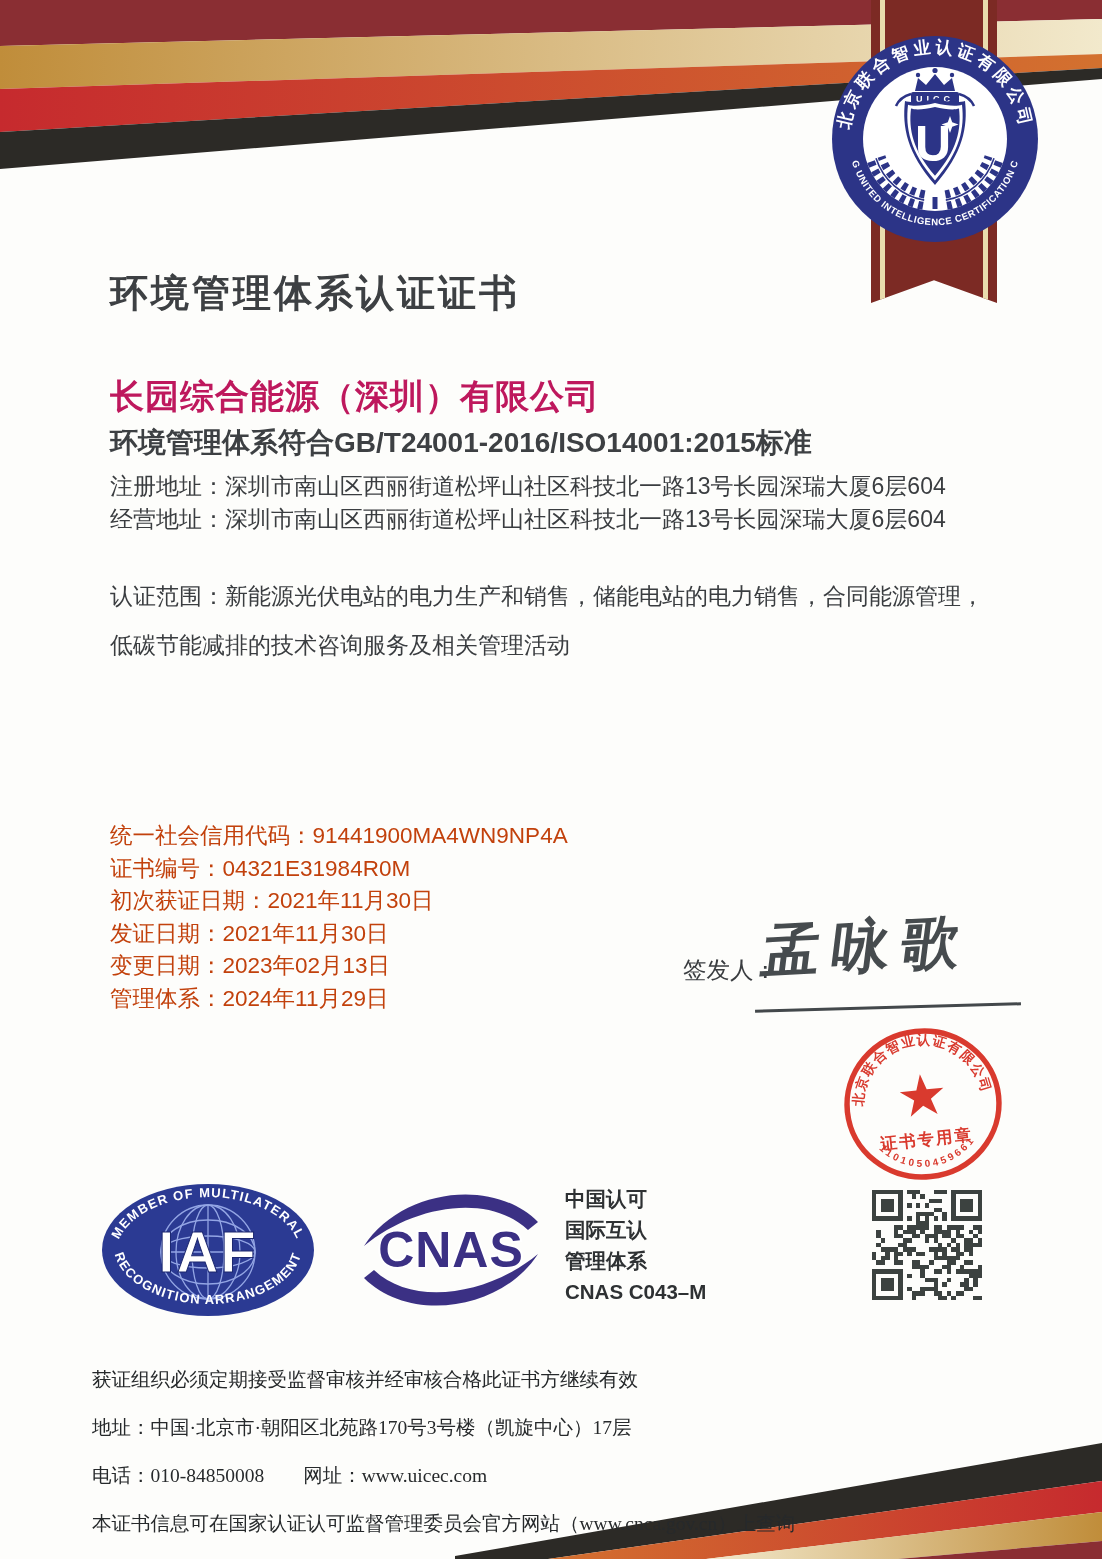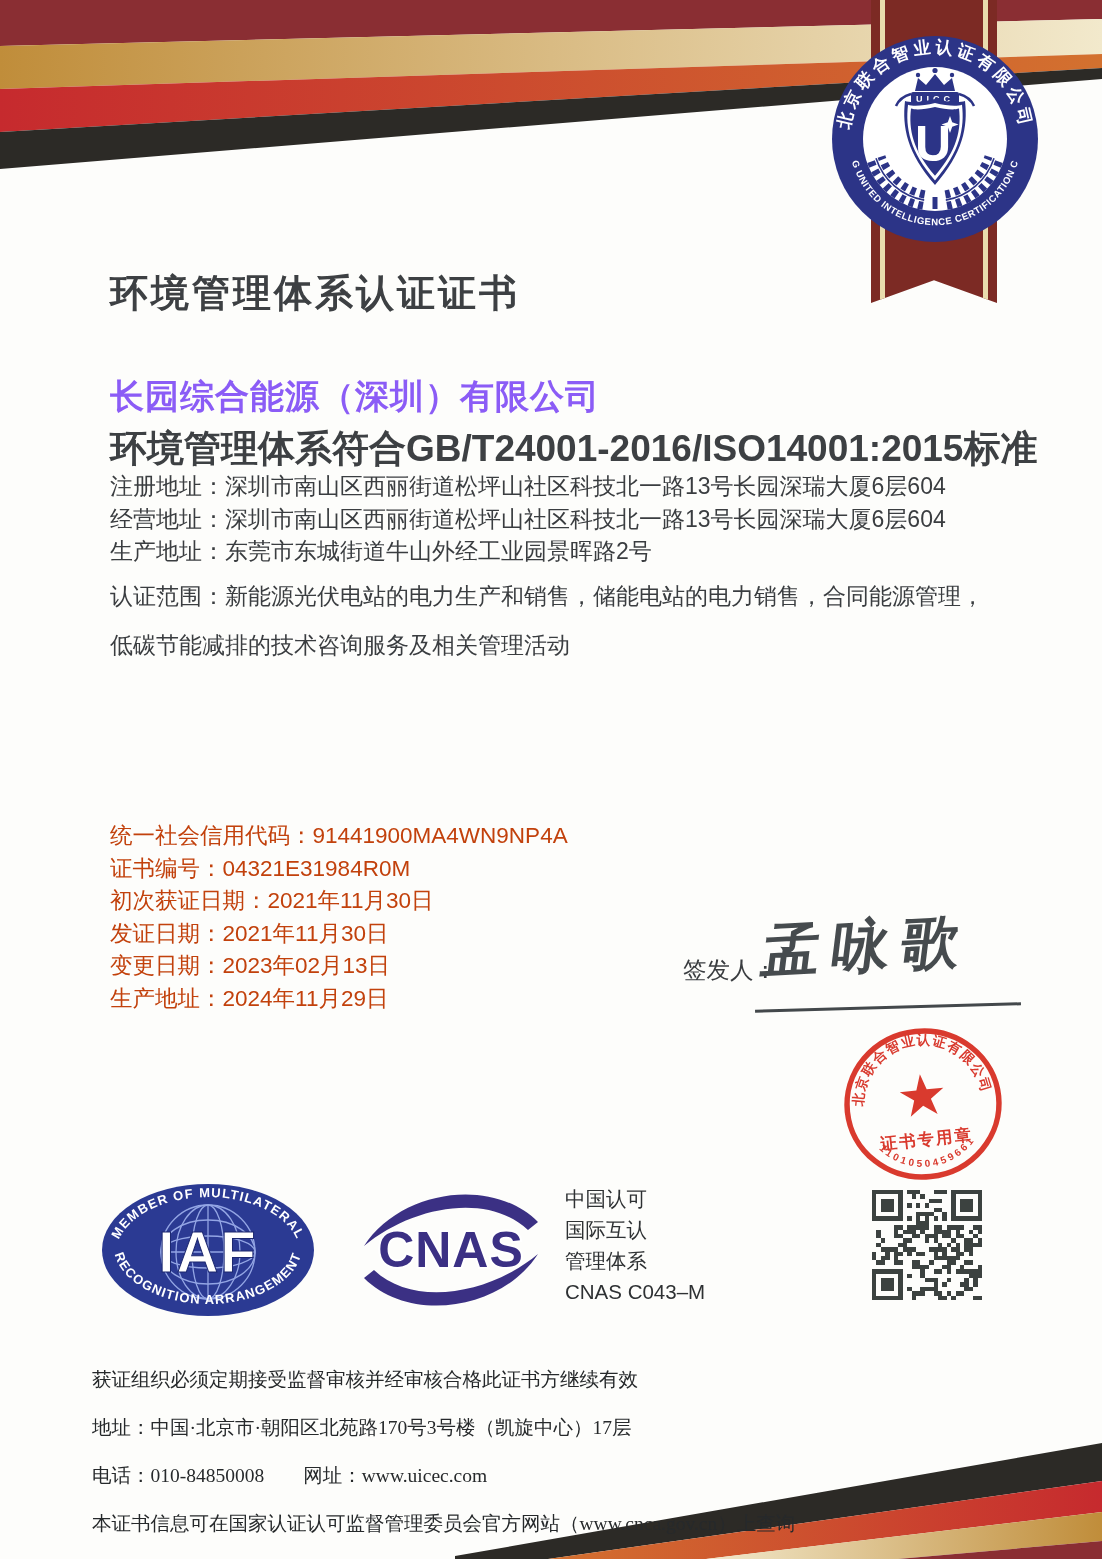--- a/index.html
+++ b/index.html
@@ -2,31 +2,31 @@
 <html><head>
 <meta charset="utf-8">
 <style>
   html,body{margin:0;padding:0;}
   body{font-family:"Liberation Sans","DejaVu Sans",sans-serif;}
   .page{position:relative;width:1102px;height:1559px;background:#fdfdfb;overflow:hidden;}
   .abs{position:absolute;}
 
   
   .cert-title{left:110px;top:268px;font-size:38px;font-weight:bold;color:#3d4043;letter-spacing:3px;}
-  .company{left:110px;top:374px;font-size:34px;font-weight:bold;color:#8b5cf6;letter-spacing:1px;text-align:center;}
-  .standard{left:110px;top:424px;font-size:37px;font-weight:bold;color:#3d4043;}
+  .company{left:110px;top:374px;font-size:34px;font-weight:bold;color:#be185d;letter-spacing:1px;text-align:center;}
+  .standard{left:110px;top:424px;font-size:28px;font-weight:bold;color:#3d4043;}
   .addr-block{left:110px;top:470px;font-size:23px;color:#3a3d40;line-height:32.5px;}
   .scope{left:110px;top:572px;width:884px;font-size:23px;color:#3a3d40;line-height:49px;}
   .details-block{left:110px;top:820px;font-size:22.5px;color:#c2410c;line-height:32.5px;}
   .signer-label{left:683px;top:954px;font-size:23.5px;color:#3a3d40;}
   .signature{left:762px;top:908px;font-size:58px;font-weight:bold;color:#464b4e;
              transform:rotate(-3deg) skewX(-10deg);letter-spacing:12px;}
   .sig-line{left:755px;top:1006px;width:266px;height:3px;background:#43484b;transform:rotate(-1.6deg);}
 
-  .accred{left:565px;top:1183px;font-size:20.5px;font-weight:normal;color:#2e3133;line-height:31px;}
+  .accred{left:565px;top:1183px;font-size:20.5px;font-weight:bold;color:#2e3133;line-height:31px;}
   .footer{left:92px;top:1366px;font-family:"Liberation Serif","DejaVu Serif",serif;
           font-size:19.5px;color:#26292b;}
   .footer div{margin-bottom:21px;}
 
   
   .ribbon{left:871px;top:0;width:126px;height:303px;background:#7c2a24;
           clip-path:polygon(0 0,100% 0,100% 100%,50% 92.5%,0 100%);}
   .ribbon .stripe{position:absolute;top:0;width:5px;height:100%;background:#e9dcae;}
   .ribbon .s1{left:9px;} .ribbon .s2{right:9px;}
 
@@ -122,32 +122,31 @@
     </g>
   </svg>
 
   <div class="abs cert-title">环境管理体系认证证书</div>
   <div class="abs company">长园综合能源（深圳）有限公司</div>
   <div class="abs standard">环境管理体系符合GB/T24001-2016/ISO14001:2015标准</div>
 
   <div class="abs addr-block">
     <div>注册地址：深圳市南山区西丽街道松坪山社区科技北一路13号长园深瑞大厦6层604</div>
     <div>经营地址：深圳市南山区西丽街道松坪山社区科技北一路13号长园深瑞大厦6层604</div>
-    <div>生产地址：东莞市东城街道牛山外经工业园景晖路2号</div>
   </div>
 
   <div class="abs scope">认证范围：新能源光伏电站的电力生产和销售，储能电站的电力销售，合同能源管理，低碳节能减排的技术咨询服务及相关管理活动</div>
 
   <div class="abs details-block">
     <div>统一社会信用代码：91441900MA4WN9NP4A</div>
     <div>证书编号：04321E31984R0M</div>
     <div>初次获证日期：2021年11月30日</div>
     <div>发证日期：2021年11月30日</div>
     <div>变更日期：2023年02月13日</div>
-    <div>生产地址：2024年11月29日</div>
+    <div>管理体系：2024年11月29日</div>
   </div>
 
   <div class="abs signer-label">签发人：</div>
   <div class="abs signature">孟咏歌</div>
   <div class="abs sig-line"></div>
 
   <div class="abs seal-wrap">
     <svg width="162" height="156" viewBox="-81 -78 162 156">
       <defs>
         <path id="sealTop" d="M -57,19 A 60,60 0 1 1 57,19"></path>

